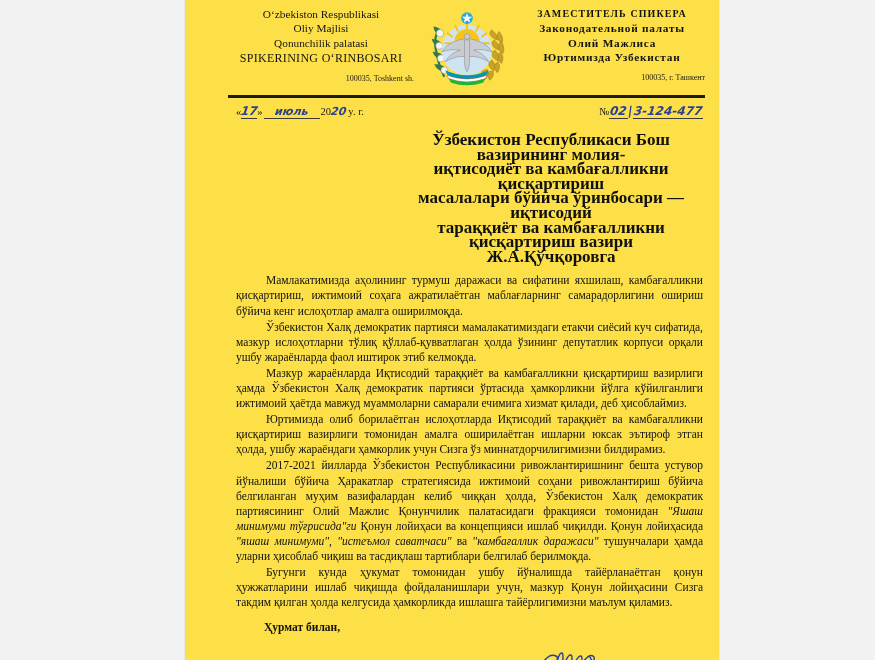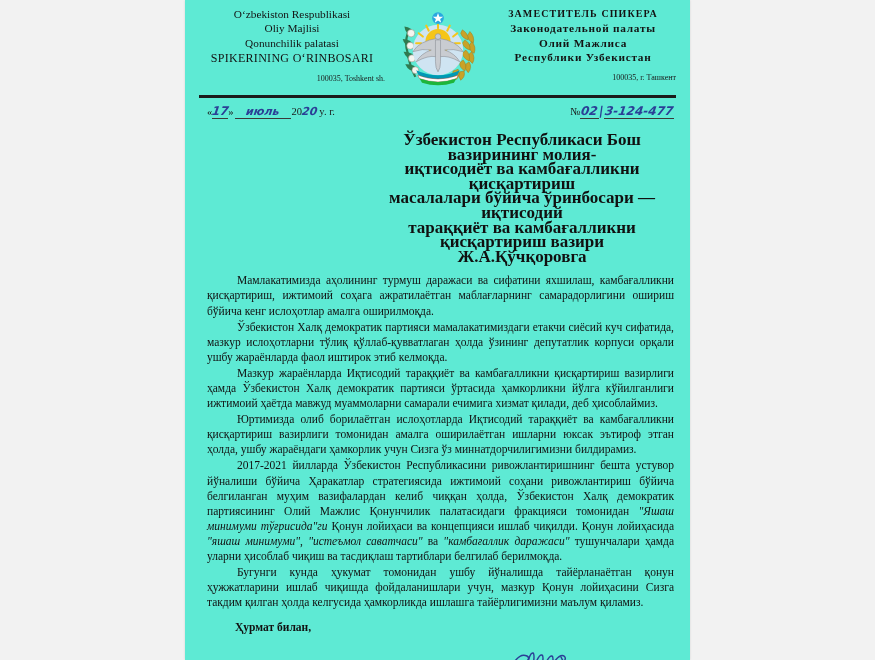--- a/index.html
+++ b/index.html
@@ -15,23 +15,24 @@
     position: relative;
   }
 
   
   #page-sheet {
     position: absolute;
     left: 185px;
     top: 0;
     width: 505px;
     height: 660px;
-    background: #5eead4;
+    background: #fde047;
     box-shadow: 0 0 2px rgba(0,0,0,0.12);
     overflow: hidden;
+    padding-left: 29px;
   }
 
   
   .letterhead {
     display: flex;
     align-items: flex-start;
     justify-content: space-between;
     padding: 7px 14px 0 14px;
   }
   .lh-col {
@@ -261,21 +262,21 @@
 
         <circle cx="50" cy="12" r="7" fill="#29a8df"></circle>
         <path d="M50 6 l1.6 4.4 h4.6 l-3.7 2.8 1.4 4.5 -3.9 -2.8 -3.9 2.8 1.4 -4.5 -3.7 -2.8 h4.6 z" fill="#ffffff"></path>
       </svg>
     </div>
 
     <div class="lh-col right">
       <div class="lh-line ru-caps">ЗАМЕСТИТЕЛЬ  СПИКЕРА</div>
       <div class="lh-line ru-b">Законодательной палаты</div>
       <div class="lh-line ru-b">Олий Мажлиса</div>
-      <div class="lh-line ru-b">Республики Узбекистан</div>
+      <div class="lh-line ru-b">Юртимизда Узбекистан</div>
       <div class="lh-addr right-align">100035, г. Ташкент</div>
     </div>
   </div>
 
   <div class="header-rule"></div>
 
   <div class="meta-row">
     <div class="date-group">
       <span>«</span>
       <span class="ul-blank num"><span class="hand">17</span></span>

